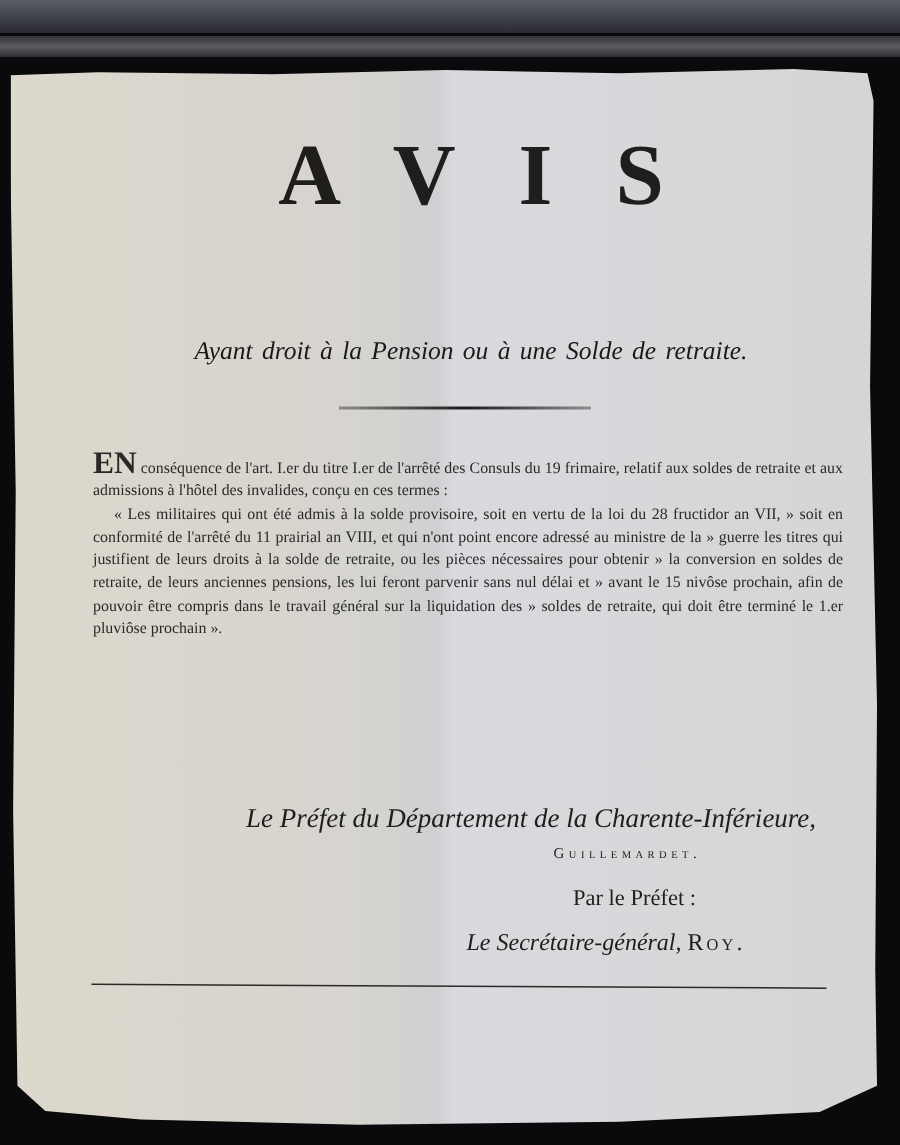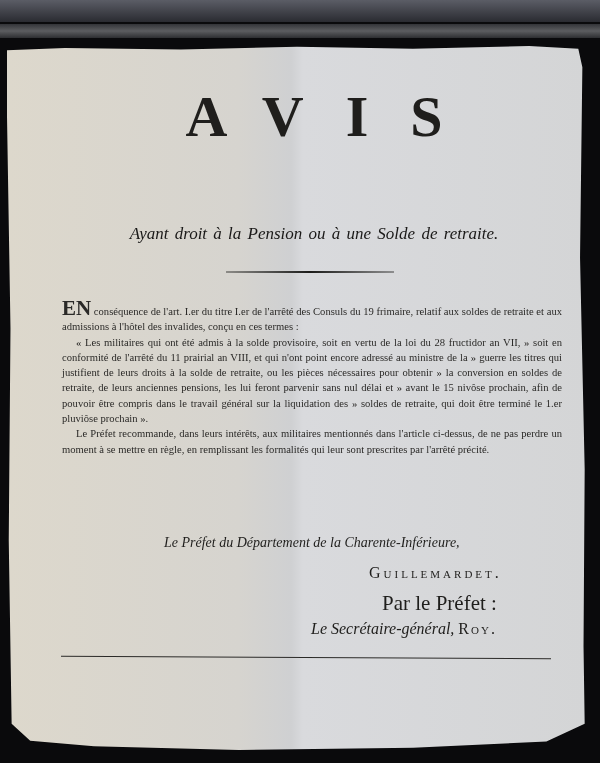--- a/index.html
+++ b/index.html
@@ -47,23 +47,23 @@
   .body p { margin: 0; }
   .dropcap { font-size: 21px; font-weight: bold; }
   .indent { text-indent: 14px; }
   .article-title {
     text-align: center; font-size: 8px; letter-spacing: 4px; font-variant: small-caps; text-transform: uppercase;
     margin: 1px 0 !important;
   }
   .signature {
     position: absolute; font-size: 16px; color: #1f1e1c;
   }
-  .sig-prefet { left: 150px; top: 535px; font-style: italic; font-size: 14px; }
-  .sig-name { left: 355px; top: 564px; letter-spacing: 3px; font-variant: small-caps; font-size: 16px; }
-  .sig-par { left: 368px; top: 591px; font-size: 21px; }
+  .sig-prefet { left: 150px; top: 535px; font-style: italic; font-size: 18px; }
+  .sig-name { left: 355px; top: 564px; letter-spacing: 3px; font-variant: small-caps; font-size: 10px; }
+  .sig-par { left: 368px; top: 591px; font-size: 15px; }
   .sig-sec { left: 297px; top: 620px; font-style: italic; font-size: 16px; }
   .sig-sec .roy { font-style: normal; font-variant: small-caps; letter-spacing: 2px; }
   .rule-long {
     position: absolute; left: 47px; top: 657px; width: 490px; height: 1px;
     background: #2b2a28; transform: rotate(0.3deg);
   }
   .imprint {
     position: absolute; left: 0; top: 667px; width: 600px; text-align: center; font-size: 8.5px;
     color: #2a2927; letter-spacing: 0.2px;
   }
@@ -77,21 +77,20 @@
 <div class="paper"></div>
 
 <div class="content">
   <div class="title-avis">AVIS</div>
   <div class="title-italic">Ayant droit à la Pension ou à une Solde de retraite.</div>
   <div class="rule-short"></div>
 
   <div class="body">
     <p><span class="dropcap">EN</span><span> conséquence de l'art. I.er du titre I.er de l'arrêté des Consuls du 19 frimaire, relatif aux soldes de retraite et aux admissions à l'hôtel des invalides, conçu en ces termes :</span></p>
     <p class="indent">« Les militaires qui ont été admis à la solde provisoire, soit en vertu de la loi du 28 fructidor an VII, » soit en conformité de l'arrêté du 11 prairial an VIII, et qui n'ont point encore adressé au ministre de la » guerre les titres qui justifient de leurs droits à la solde de retraite, ou les pièces nécessaires pour obtenir » la conversion en soldes de retraite, de leurs anciennes pensions, les lui feront parvenir sans nul délai et » avant le 15 nivôse prochain, afin de pouvoir être compris dans le travail général sur la liquidation des » soldes de retraite, qui doit être terminé le 1.er pluviôse prochain ».</p>
-    <p class="indent">Le Préfet recommande, dans leurs intérêts, aux militaires mentionnés dans l'article ci-dessus, de ne pas perdre un moment à se mettre en règle, en remplissant les formalités qui leur sont prescrites par l'arrêté précité.</p>
   </div>
 
   <div class="signature sig-prefet">Le Préfet du Département de la Charente-Inférieure,</div>
   <div class="signature sig-name">Guillemardet.</div>
   <div class="signature sig-par">Par le Préfet :</div>
   <div class="signature sig-sec"><span>Le Secrétaire-général,</span> <span class="roy">Roy.</span></div>
 
   <div class="rule-long"></div>
 </div>
 

